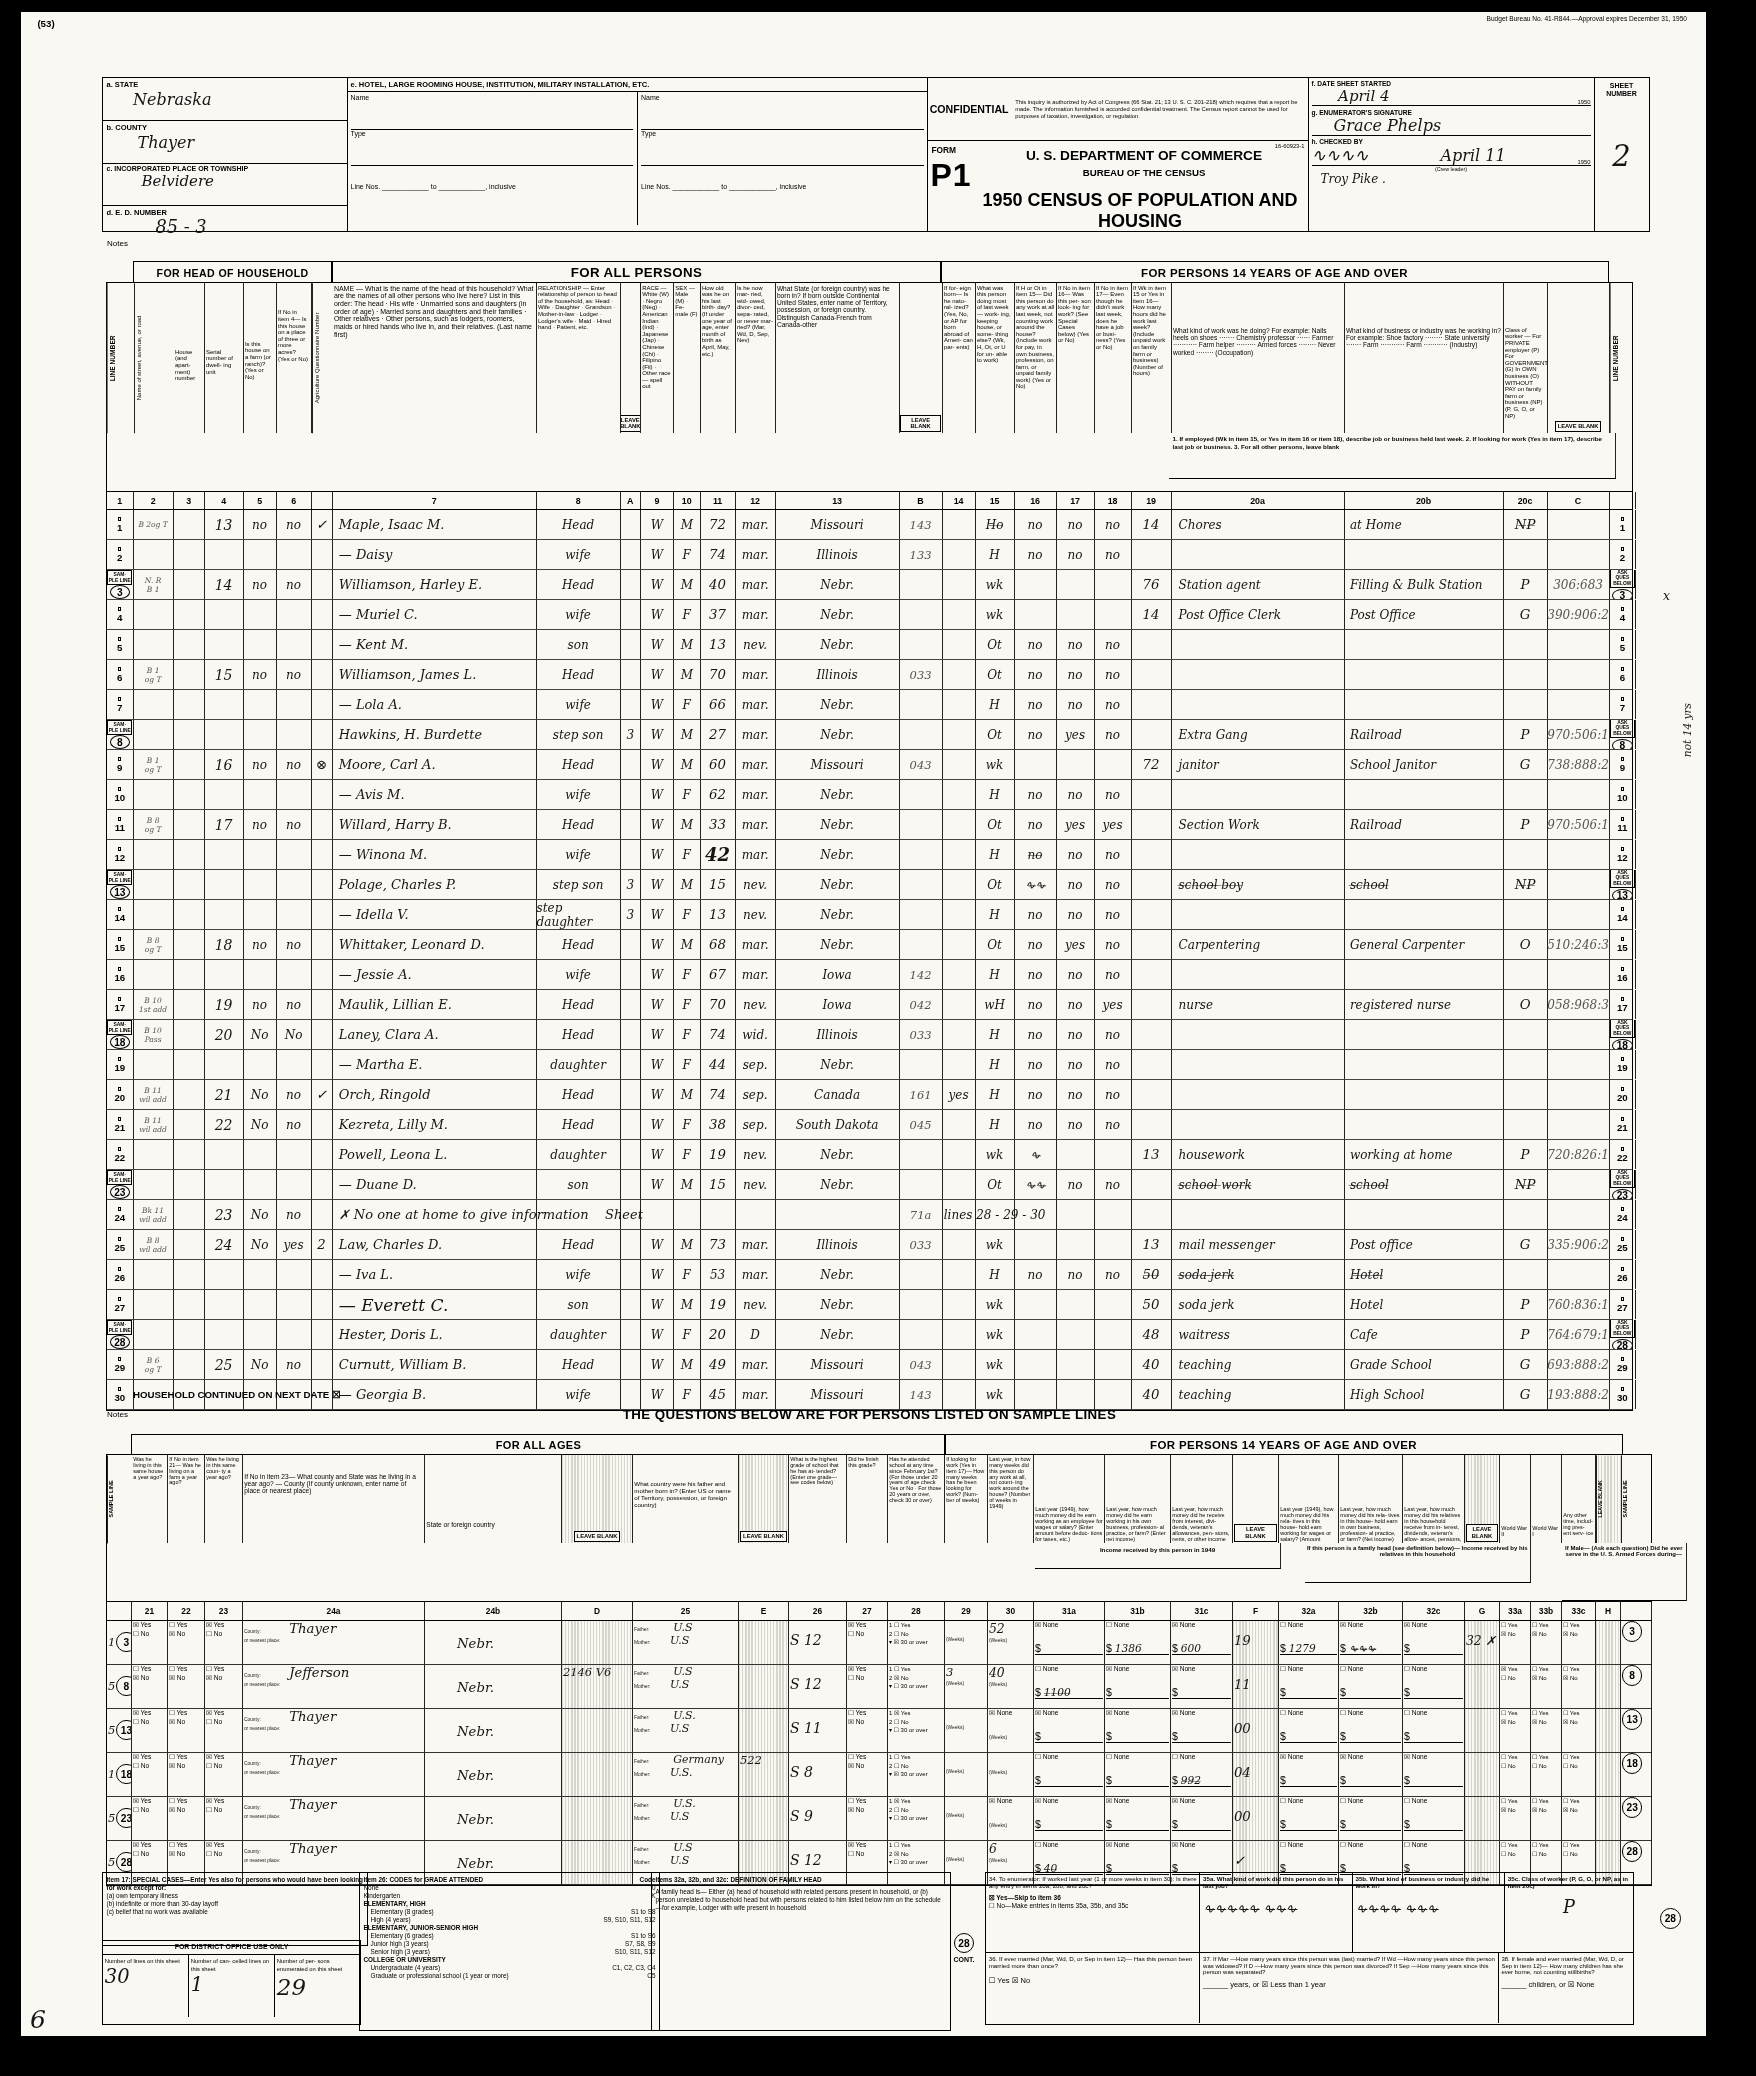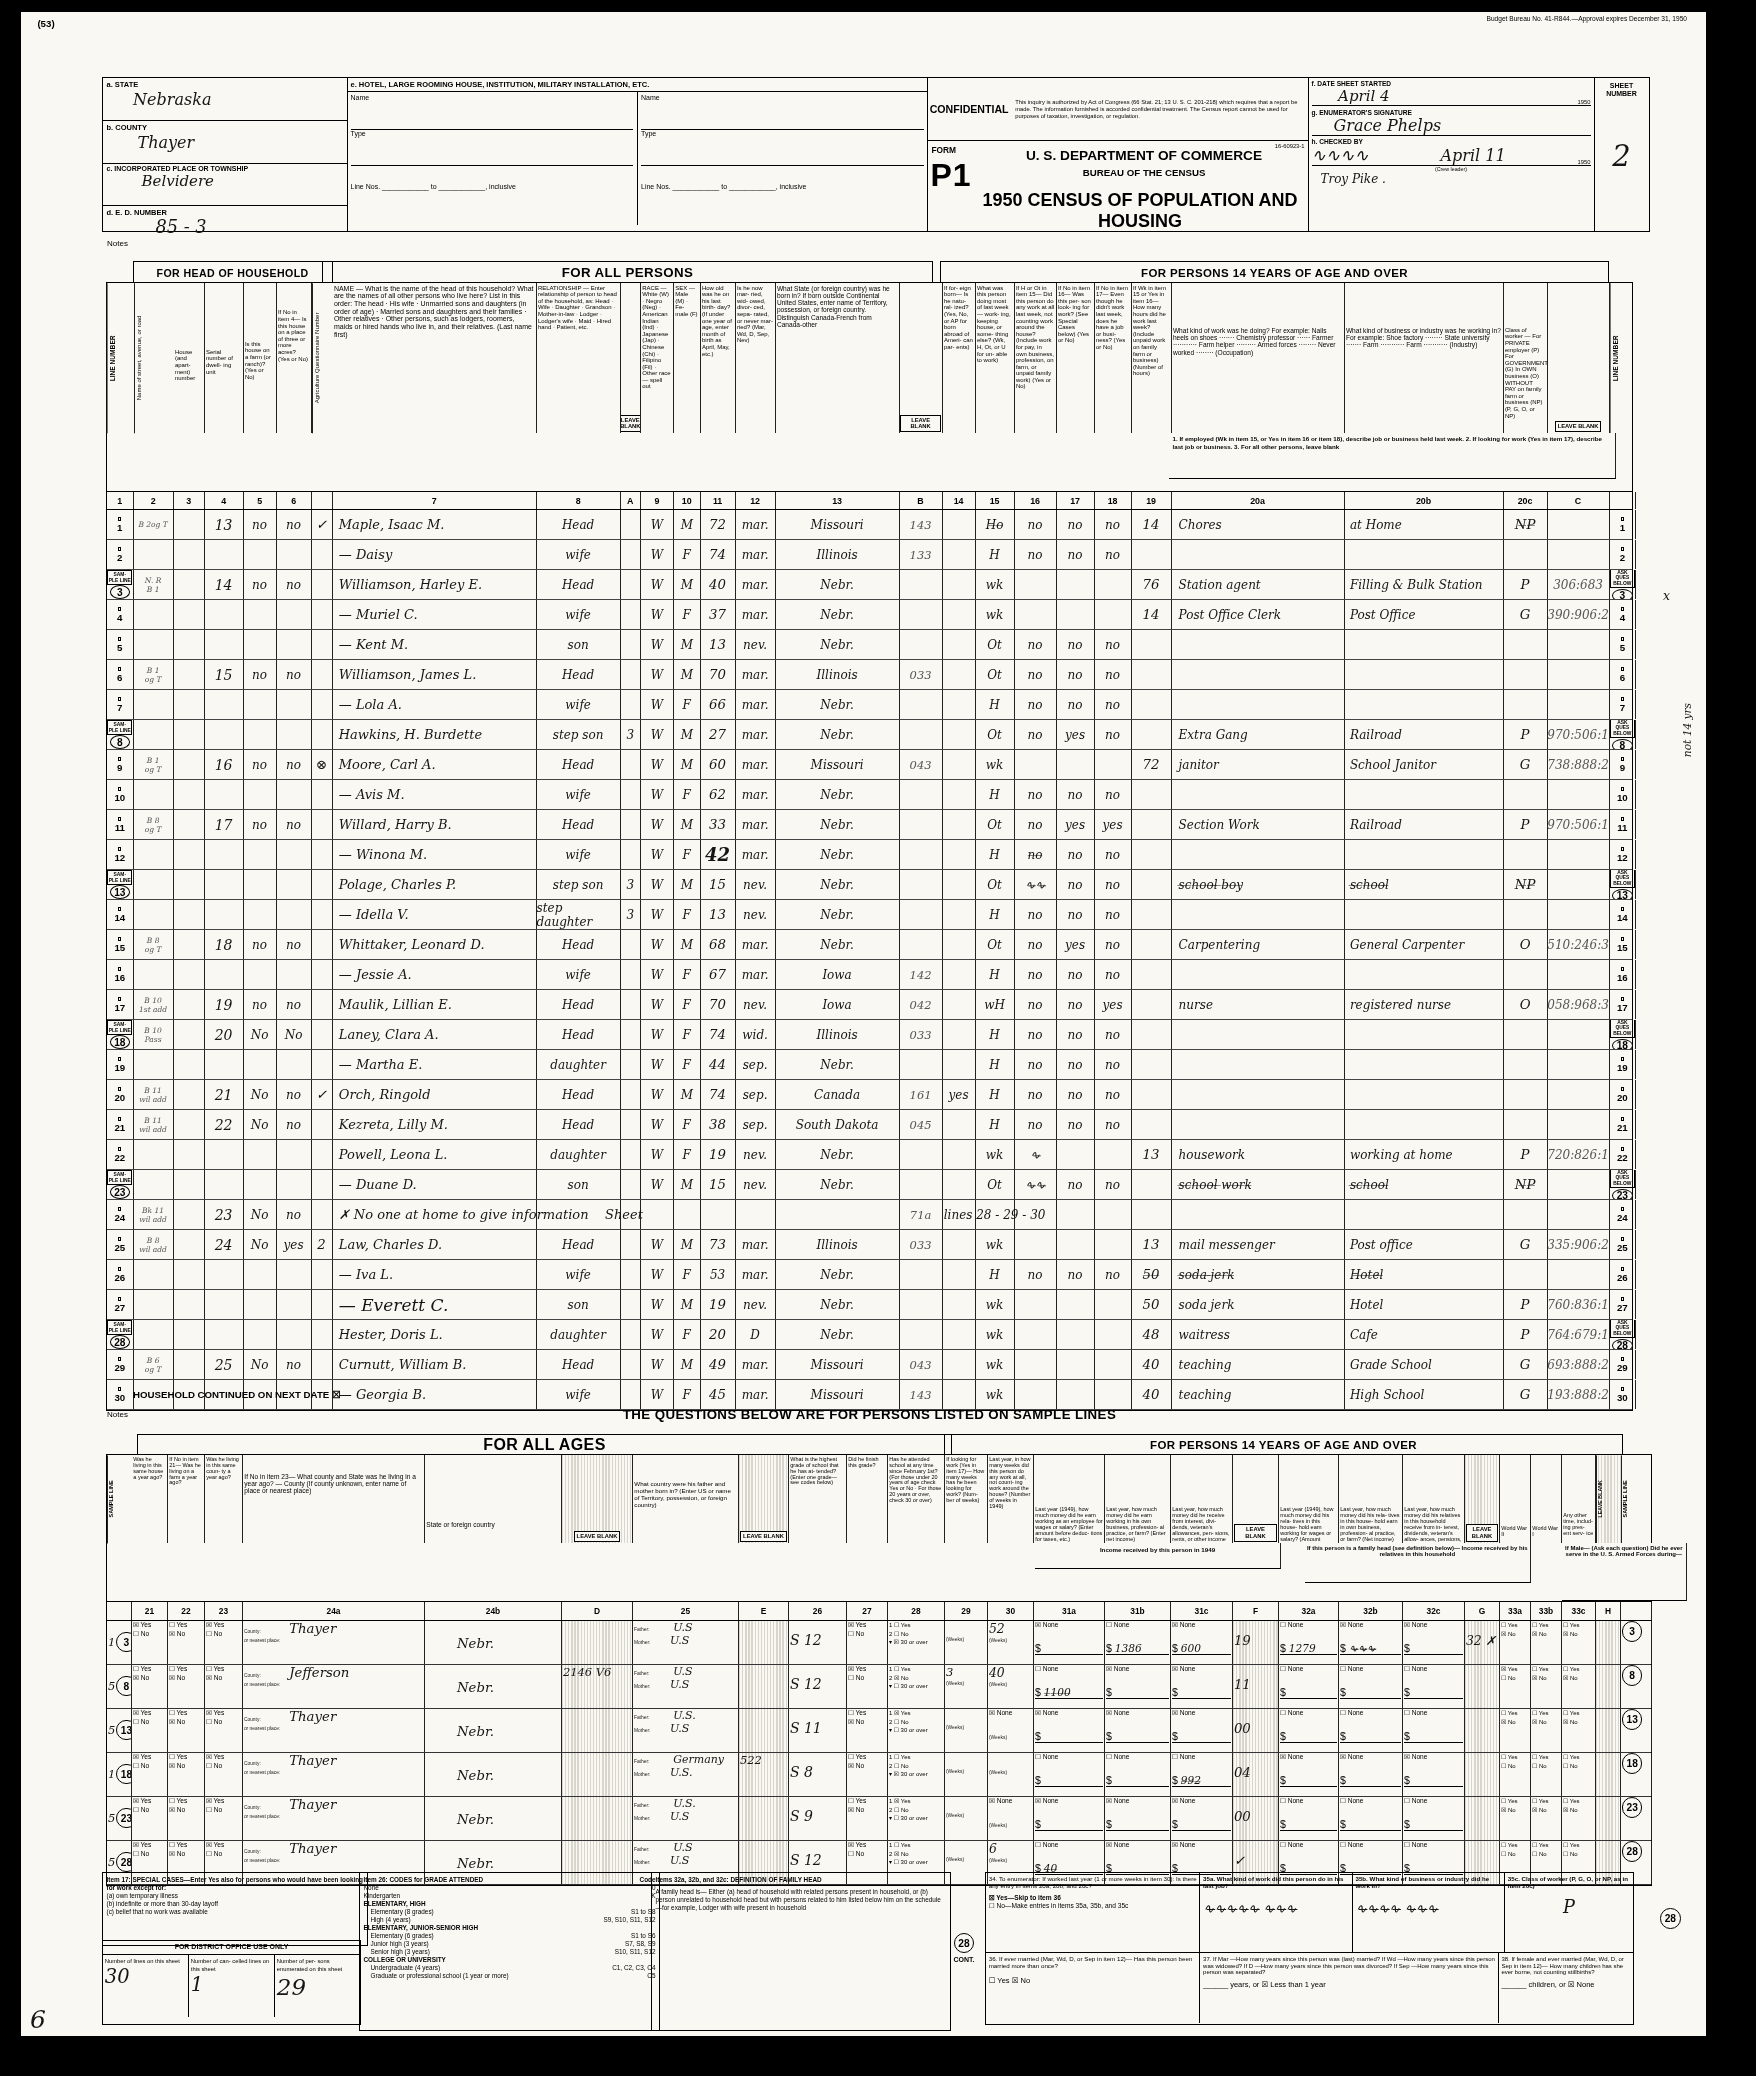--- a/index.html
+++ b/index.html
@@ -134,21 +134,21 @@
       <div class="hw" style="font-size:29px;text-align:center;margin-top:40px;">2</div>
     </div>
   </div>
 
   <div class="abs" style="left:86px;top:227px;font-size:8px;">Notes</div>
 
   <div class="abs" style="left:85px;top:249px;width:1527px;">
 
     <div style="position:relative;height:20.4px;">
       <div class="abs gband" style="left:26.6px;width:198px;height:20.4px;font-size:10.6px;">FOR HEAD OF HOUSEHOLD</div>
-      <div class="abs gband" style="left:216px;width:609px;height:20.4px;">FOR ALL PERSONS</div>
+      <div class="abs gband" style="left:225px;width:609px;height:20.4px;">FOR ALL PERSONS</div>
       <div class="abs gband" style="left:834px;width:667px;height:20.4px;font-size:11.5px;">FOR PERSONS 14 YEARS OF AGE AND OVER</div>
     </div>
 
     <div class="mgrid" style="border:1.3px solid #000;border-bottom:none;position:relative;height:208px;">
       <div class="mhcell vert b" style="font-size:6.6px;">LINE NUMBER</div>
       <div class="mhcell vert">Name of street, avenue, or road</div>
       <div class="mhcell" style="padding-top:66px;">House (and apart- ment) number</div>
       <div class="mhcell" style="padding-top:66px;">Serial number of dwell- ing unit</div>
       <div class="mhcell" style="padding-top:58px;">Is this house on a farm (or ranch)?  (Yes or No)</div>
       <div class="mhcell" style="padding-top:26.6px;">If No in item 4— Is this house on a place of three or more acres?  (Yes or No)</div>
@@ -1385,21 +1385,21 @@
         </div>
       </div>
   </div>
 
   <div class="abs b" style="left:112px;top:1377px;font-size:9.7px;">HOUSEHOLD CONTINUED ON NEXT DATE  ☒</div>
   <div class="abs" style="left:86px;top:1398px;font-size:8px;">Notes</div>
   <div class="abs b" style="left:85px;top:1395px;width:1527px;text-align:center;font-size:13.3px;letter-spacing:0.4px;">THE QUESTIONS BELOW ARE FOR PERSONS LISTED ON SAMPLE LINES</div>
 
   <div class="abs" style="left:85px;top:1422px;width:1546px;">
     <div style="position:relative;height:19.5px;">
-      <div class="abs gband" style="left:31px;width:813px;height:19.5px;font-size:16px;">FOR ALL AGES</div>
+      <div class="abs gband" style="left:25px;width:813px;height:19.5px;font-size:11px;">FOR ALL AGES</div>
       <div class="abs gband" style="left:838px;width:677px;height:19.5px;font-size:11.5px;">FOR PERSONS 14 YEARS OF AGE AND OVER</div>
     </div>
     <div class="sgrid" style="border:1.3px solid #000;border-bottom:none;position:relative;height:146px;">
       <div class="shcell vert b">SAMPLE LINE</div>
       <div class="shcell">Was he living in this same house a year ago?</div>
       <div class="shcell">If No in item 21— Was he living on a farm a year ago?</div>
       <div class="shcell">Was he living in this same coun- ty a year ago?</div>
       <div class="shcell" style="font-size:6.6px;padding-top:17.7px;">If No in item 23—  What county and State was he living in a year ago?  —  County  (If county unknown, enter name of place or nearest place)</div>
       <div class="shcell" style="font-size:6.6px;padding-top:66px;">State or foreign country</div>
       <div class="shcell hatch" style="display:flex;align-items:flex-end;justify-content:center;">

